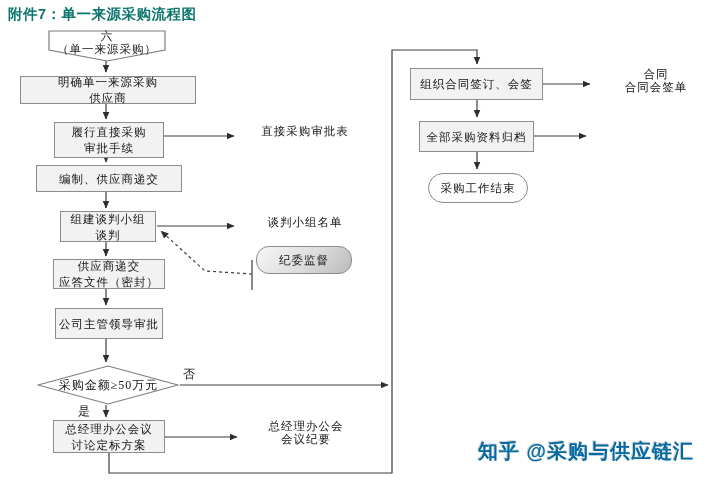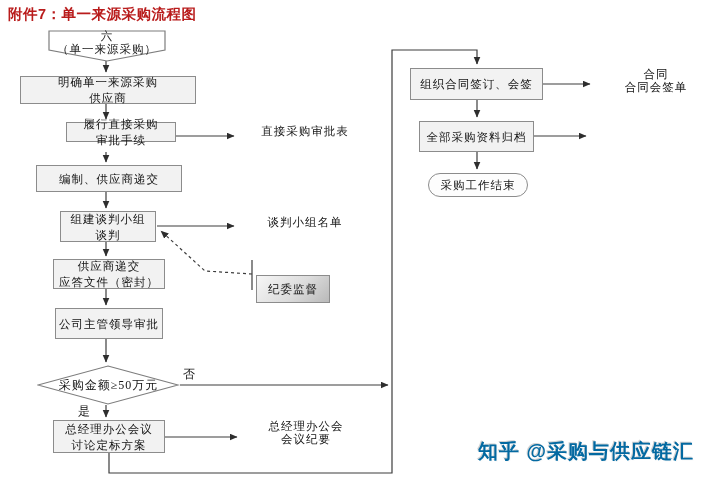--- a/index.html
+++ b/index.html
@@ -2,21 +2,21 @@
 <html><head>
 <meta charset="utf-8">
 <style>
   html,body{margin:0;padding:0;background:#ffffff;}
   #canvas{
     position:relative;width:720px;height:481px;background:#ffffff;overflow:hidden;
     font-family:"Liberation Serif","DejaVu Serif",serif;color:#141414;
   }
   #title{
     position:absolute;left:8px;top:5px;font-size:14.5px;font-weight:bold;
-    font-family:"Liberation Sans","DejaVu Sans",sans-serif;color:#b91c1c;
+    font-family:"Liberation Sans","DejaVu Sans",sans-serif;color:#0f766e;
     letter-spacing:.5px;
   }
   #lines{position:absolute;left:0;top:0;z-index:0;}
   .pbox{
     position:absolute;z-index:2;background:#f2f2f2;border:1px solid #8c8c8c;
     display:flex;align-items:center;justify-content:center;text-align:center;
     font-size:11.5px;line-height:16px;white-space:pre-line;letter-spacing:1px;
     box-sizing:border-box;
   }
   .terminal{background:#fdfdfd;border-radius:15px;}
@@ -75,45 +75,45 @@
   <div class="shape" style="left:48px;top:30px;width:118px;height:32px;">
     <svg width="118" height="32">
         <polygon points="1,1 117,1 117,20 59,31 1,20" fill="#ffffff" stroke="#7d7d7d" stroke-width="1.2"></polygon>
       </svg>
     <span class="txt" style="bottom:6px;">六
 （单一来源采购）</span>
   </div>
 
   <div class="pbox" style="left:20px;top:76px;width:176px;height:28px;"><span>明确单一来源采购
 供应商</span></div>
-  <div class="pbox" style="left:54px;top:122px;width:110px;height:20px;margin-left:12px;"><span>履行直接采购
+  <div class="pbox" style="left:54px;top:122px;width:110px;height:36px;"><span>履行直接采购
 审批手续</span></div>
   <div class="pbox" style="left:36px;top:165px;width:146px;height:27px;"><span>编制、供应商递交</span></div>
   <div class="pbox" style="left:60px;top:211px;width:96px;height:31px;"><span>组建谈判小组
 谈判</span></div>
   <div class="pbox" style="left:53px;top:259px;width:112px;height:30px;"><span>供应商递交
 应答文件（密封）</span></div>
   <div class="pbox" style="left:55px;top:308px;width:108px;height:31px;"><span>公司主管领导审批</span></div>
   <div class="pbox" style="left:53px;top:420px;width:112px;height:33px;"><span>总经理办公会议
 讨论定标方案</span></div>
 
   <div class="shape" style="left:37px;top:365px;width:143px;height:40px;">
     <svg width="143" height="40">
         <polygon points="71,1 141,20 71,39 1,20" fill="#ffffff" stroke="#7d7d7d" stroke-width="1.1"></polygon>
       </svg>
     <span class="txt" style="font-size:12px;">采购金额≥50万元</span>
   </div>
   <div class="flabel" style="left:183px;top:366px;">否</div>
   <div class="flabel" style="left:78px;top:403px;">是</div>
 
-  <div class="pbox graybox" style="left:256px;top:275px;width:74px;height:28px;"><span>纪委监督</span></div>
+  <div class="pbox graybox" style="left:256px;top:246px;width:96px;height:28px;border-radius:13px;"><span>纪委监督</span></div>
 
   <div class="pbox" style="left:410px;top:68px;width:133px;height:32px;"><span>组织合同签订、会签</span></div>
   <div class="pbox" style="left:419px;top:121px;width:115px;height:31px;"><span>全部采购资料归档</span></div>
-  <div class="pbox terminal" style="left:428px;top:173px;width:100px;height:24px;"><span>采购工作结束</span></div>
+  <div class="pbox terminal" style="left:428px;top:173px;width:100px;height:30px;"><span>采购工作结束</span></div>
 
   <div class="doc" style="left:238px;top:117px;width:134px;height:38px;">
       <svg width="134" height="38" style="position: absolute; left: 0px; top: 0px; overflow: visible;">
         <defs>
           <linearGradient id="docgrad0" x1="0" y1="0" x2="0.85" y2="1">
             <stop offset="0" stop-color="#fbfbfb"></stop>
             <stop offset="0.45" stop-color="#e2e2e2"></stop>
             <stop offset="1" stop-color="#a9a9a9"></stop>
           </linearGradient>
         </defs>

